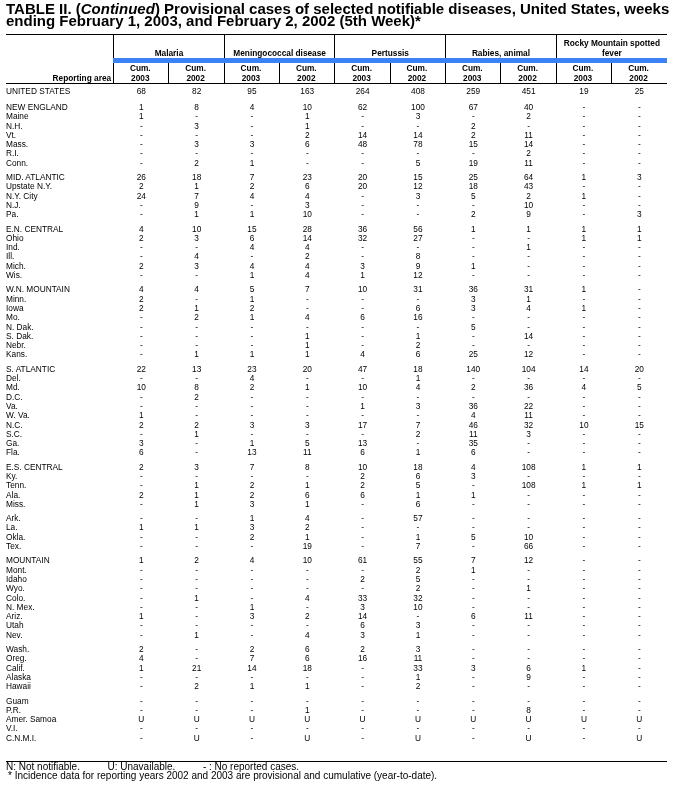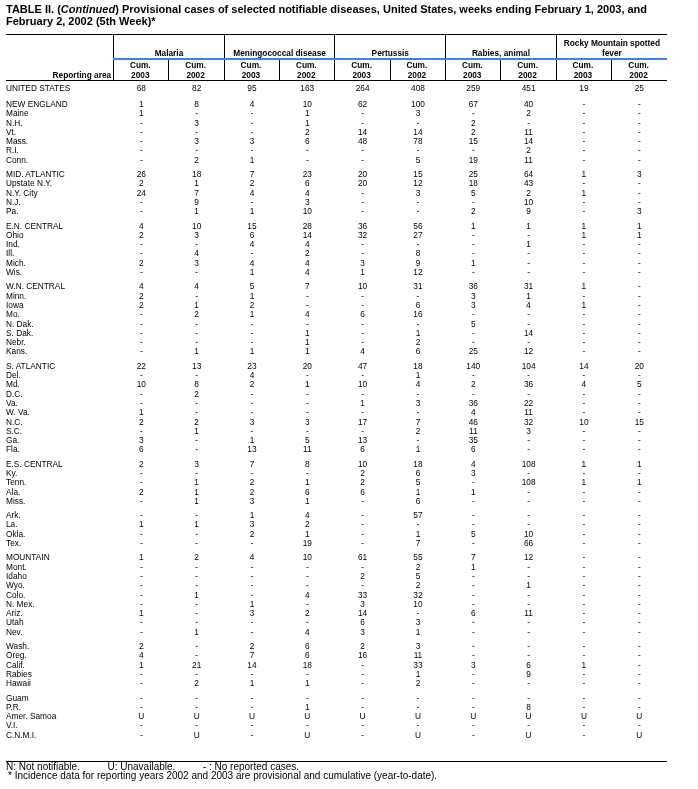--- a/index.html
+++ b/index.html
@@ -1,22 +1,22 @@
 <!DOCTYPE html>
 <html><head>
 <meta charset="utf-8">
 <style>
   html, body { margin:0; padding:0; background:#fff; }
   body { width:698px; height:789px; font-family:"Liberation Sans", sans-serif; color:#000; overflow:hidden; position:relative; }
-  .title { position:absolute; left:6px; top:3px; width:690px; font-size:11px; font-weight:bold; line-height:12px; }
+  .title { position:absolute; left:6px; top:3px; width:690px; font-size:15px; font-weight:bold; line-height:12px; }
   .title i { font-weight:bold; }
   table { position:absolute; left:6px; top:34px; width:661px; border-collapse:collapse; font-size:8.3px; }
   td, th { padding:0; }
   .hdr th { font-weight:bold; font-size:8.3px; line-height:10px; }
-  .grp th { border-top:1.5px solid #000; border-bottom:2px solid #3b82f6; vertical-align:bottom; height:23px; text-align:center; }
+  .grp th { border-top:1.5px solid #000; border-bottom:5px solid #3b82f6; vertical-align:bottom; height:23px; text-align:center; }
   .grp th.ra { border-bottom:none; }
   .sub th { border-bottom:1px solid #000; text-align:center; vertical-align:bottom; height:20px; padding-right:2px; }
   .sub th.ra { text-align:right; padding-left:0; }
   .vline { border-left:1px solid #000; }
   .sub th.cum { border-left:1px solid #000; }
   td.area { text-align:left; white-space:nowrap; width:107px; }
   td.v { text-align:center; width:55px; }
   tr.d td { line-height:9.3px; height:9.3px; }
   tr.gap td { height:5px; }
   tr.us td { height:14px; vertical-align:middle; }
@@ -336,21 +336,21 @@
         <td class="v">12</td>
         <td class="v">-</td>
         <td class="v">-</td>
         <td class="v">-</td>
         <td class="v">-</td>
       </tr>
       <tr class="gap">
         <td colspan="11"></td>
       </tr>
       <tr class="d">
-        <td class="area">W.N. CENTRAL</td>
+        <td class="area">W.N. MOUNTAIN</td>
         <td class="v">4</td>
         <td class="v">4</td>
         <td class="v">5</td>
         <td class="v">7</td>
         <td class="v">10</td>
         <td class="v">31</td>
         <td class="v">36</td>
         <td class="v">31</td>
         <td class="v">1</td>
         <td class="v">-</td>
@@ -858,21 +858,21 @@
         <td class="v">14</td>
         <td class="v">18</td>
         <td class="v">-</td>
         <td class="v">33</td>
         <td class="v">3</td>
         <td class="v">6</td>
         <td class="v">1</td>
         <td class="v">-</td>
       </tr>
       <tr class="d">
-        <td class="area">Rabies</td>
+        <td class="area">Alaska</td>
         <td class="v">-</td>
         <td class="v">-</td>
         <td class="v">-</td>
         <td class="v">-</td>
         <td class="v">-</td>
         <td class="v">1</td>
         <td class="v">-</td>
         <td class="v">9</td>
         <td class="v">-</td>
         <td class="v">-</td>

